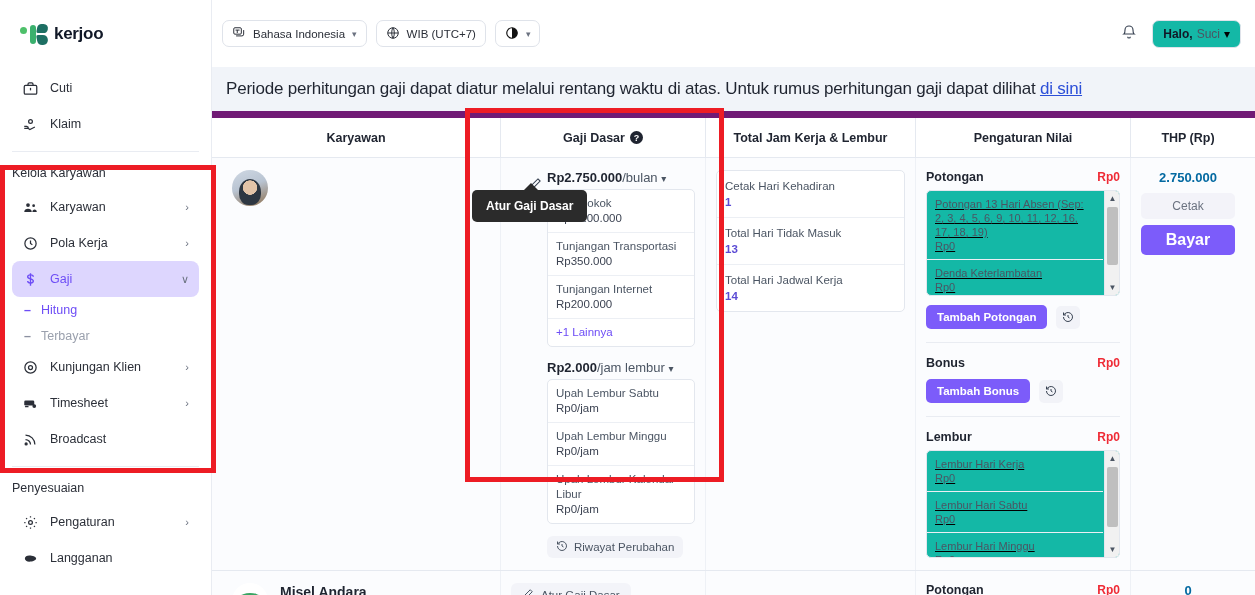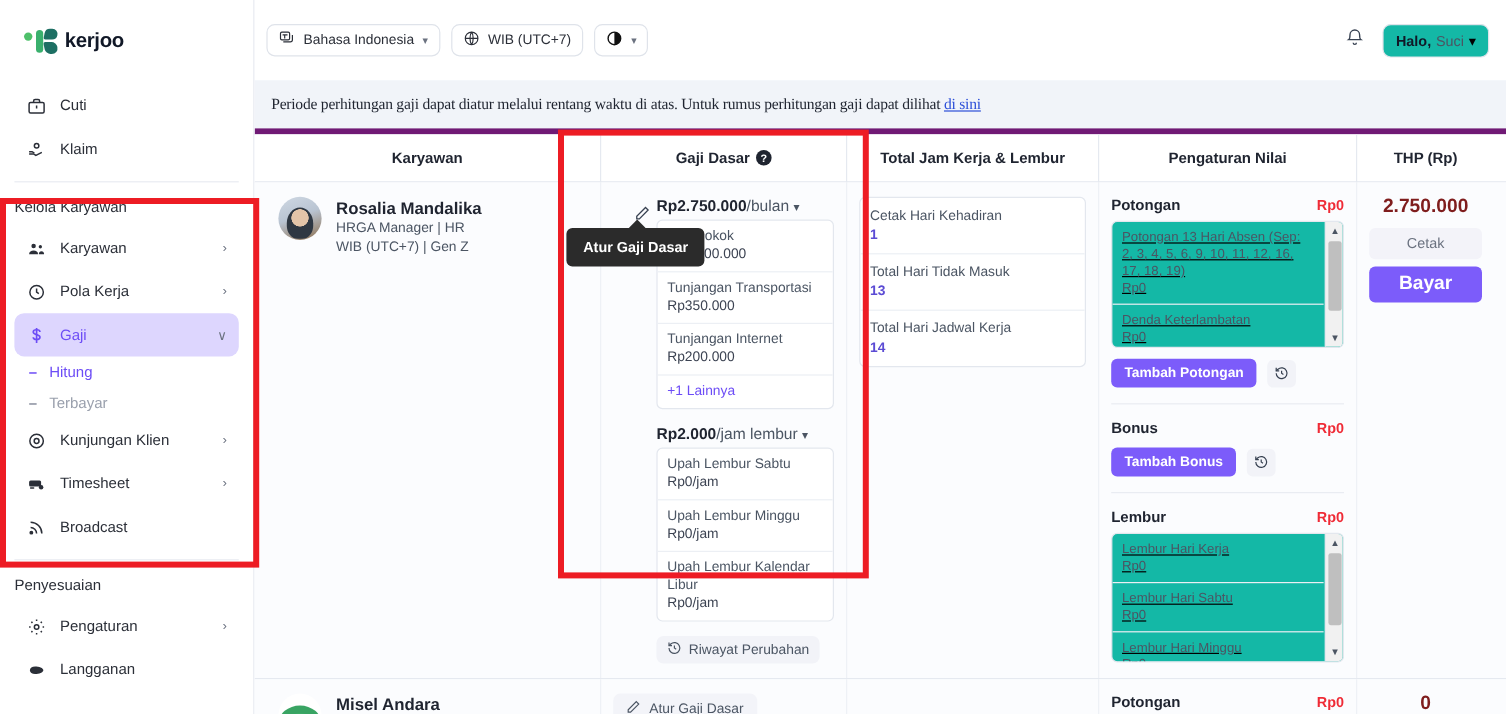--- a/index.html
+++ b/index.html
@@ -66,22 +66,22 @@
   .spacer { flex: 1; }
   .bell { width: 28px; height: 28px; display:flex; align-items:center; justify-content:center; cursor:pointer; color:#374151;}
   .user-pill {
     height: 28px; border: 1px solid #dfe3ea; border-radius: 7px; background:#14b8a6;
     display:flex; align-items:center; gap:4px; padding: 0 10px; font-size: 12px; cursor:pointer;
   }
   .user-pill b { color:#111827; font-weight:700; }
   .user-pill span.n { color:#4b5563; }
 
   .notice {
-    background: #f1f4f9; padding: 12px 14px; font-size: 13px; color: #1f2430;
-    border-bottom: 5px solid #701a75; font-family: Liberation Serif, serif;
+    background: #f1f4f9; padding: 12px 14px; font-size: 17px; color: #1f2430;
+    border-bottom: 7px solid #701a75; font-family: Liberation Sans, sans-serif;
     letter-spacing: -0.2px;
   }
   .notice a { color: #2c4fd8; }
 
   
   .table-wrap { flex:1; overflow: hidden; background:#f7f9fd; position: relative; }
   .thead {
     display:flex; background:#ffffff; border-bottom: 1px solid #e5e9f0;
     height: 40px; align-items:center;
   }
@@ -156,21 +156,21 @@
   .pv-li { padding: 6px 8px; border-bottom:1px solid #eceff4; font-size:11px; color:#4b5563; line-height:14px; margin-right:16px;}
   .sbar { position:absolute; right:0; top:0; bottom:0; width:15px; background:#f1f1f1; border-left:1px solid #e3e7ee;}
   .sbar .up, .sbar .dn { position:absolute; left:0; width:15px; height:15px; display:flex; align-items:center; justify-content:center; font-size:8px; color:#4b5563;}
   .sbar .up{ top:0;} .sbar .dn{ bottom:0;}
   .sbar .thumb{ position:absolute; left:2px; width:11px; border-radius:2px; background:#bfbfbf; }
   .btn-row { display:flex; align-items:center; gap:9px; margin-top:9px; }
   .btn-primary { background:#7c5cfa; color:#fff; font-size:11.5px; font-weight:700; border-radius:5px; padding:6px 11px; cursor:pointer; border:none;}
   .btn-icon { background:#f2f3f8; border-radius:5px; width:24px; height:23px; display:flex; align-items:center; justify-content:center; font-size:12px; color:#374151; cursor:pointer;}
   .sep { height:1px; background:#e9ecf2; margin: 13px 0; }
 
-  .thp-val { font-size:16px; font-weight:700; color:#7f1d1d; text-align:center; margin-bottom:8px;}
+  .thp-val { font-size:13px; font-weight:700; color:#0369a1; text-align:center; margin-bottom:8px;}
   .btn-cetak { display:block; width:100%; background:#f3f3f9; color:#6b7280; font-size:12px; border-radius:5px; padding:6px 0; text-align:center; cursor:pointer; margin-bottom:6px;}
   .btn-bayar { display:block; width:100%; background:#7c5cfa; color:#fff; font-size:16px; font-weight:700; border-radius:5px; padding:6px 0; text-align:center; cursor:pointer;}
 
   .atur-btn { display:inline-flex; align-items:center; gap:7px; background:#f3f4f9; border-radius:6px; padding:5px 11px; font-size:11.5px; color:#4b5563; cursor:pointer;}
 
   
   .redbox { position:absolute; border: 5px solid #ed1c24; pointer-events:none; z-index: 60; }
   #redbox-sidebar { left: 0px; top: 165px; width: 216px; height: 308px; }
   #redbox-gaji { left: 465px; top: 108px; width: 259px; height: 374px; }
 </style>
@@ -381,25 +381,20 @@
         </div>
         <div class="th c3">Total Jam Kerja &amp; Lembur</div>
         <div class="th c4">Pengaturan Nilai</div>
         <div class="th c5">THP (Rp)</div>
       </div>
 
       <div class="row">
         <div class="cell c1">
           <div class="emp">
             <div class="avatar"></div>
-            <div>
-              <div class="emp-name">Rosalia Mandalika</div>
-              <div class="emp-meta">HRGA Manager | HR</div>
-              <div class="emp-meta">WIB (UTC+7) | Gen Z</div>
-            </div>
           </div>
         </div>
 
         <div class="cell c2">
           <div class="gd-head">
             <span class="pencil">
               <svg width="13" height="13" viewBox="0 0 24 24" fill="none" stroke="currentColor" stroke-width="2">
                   <path d="M16.5 3.5l4 4L7 21H3v-4z"></path>
                 </svg>
             </span>

